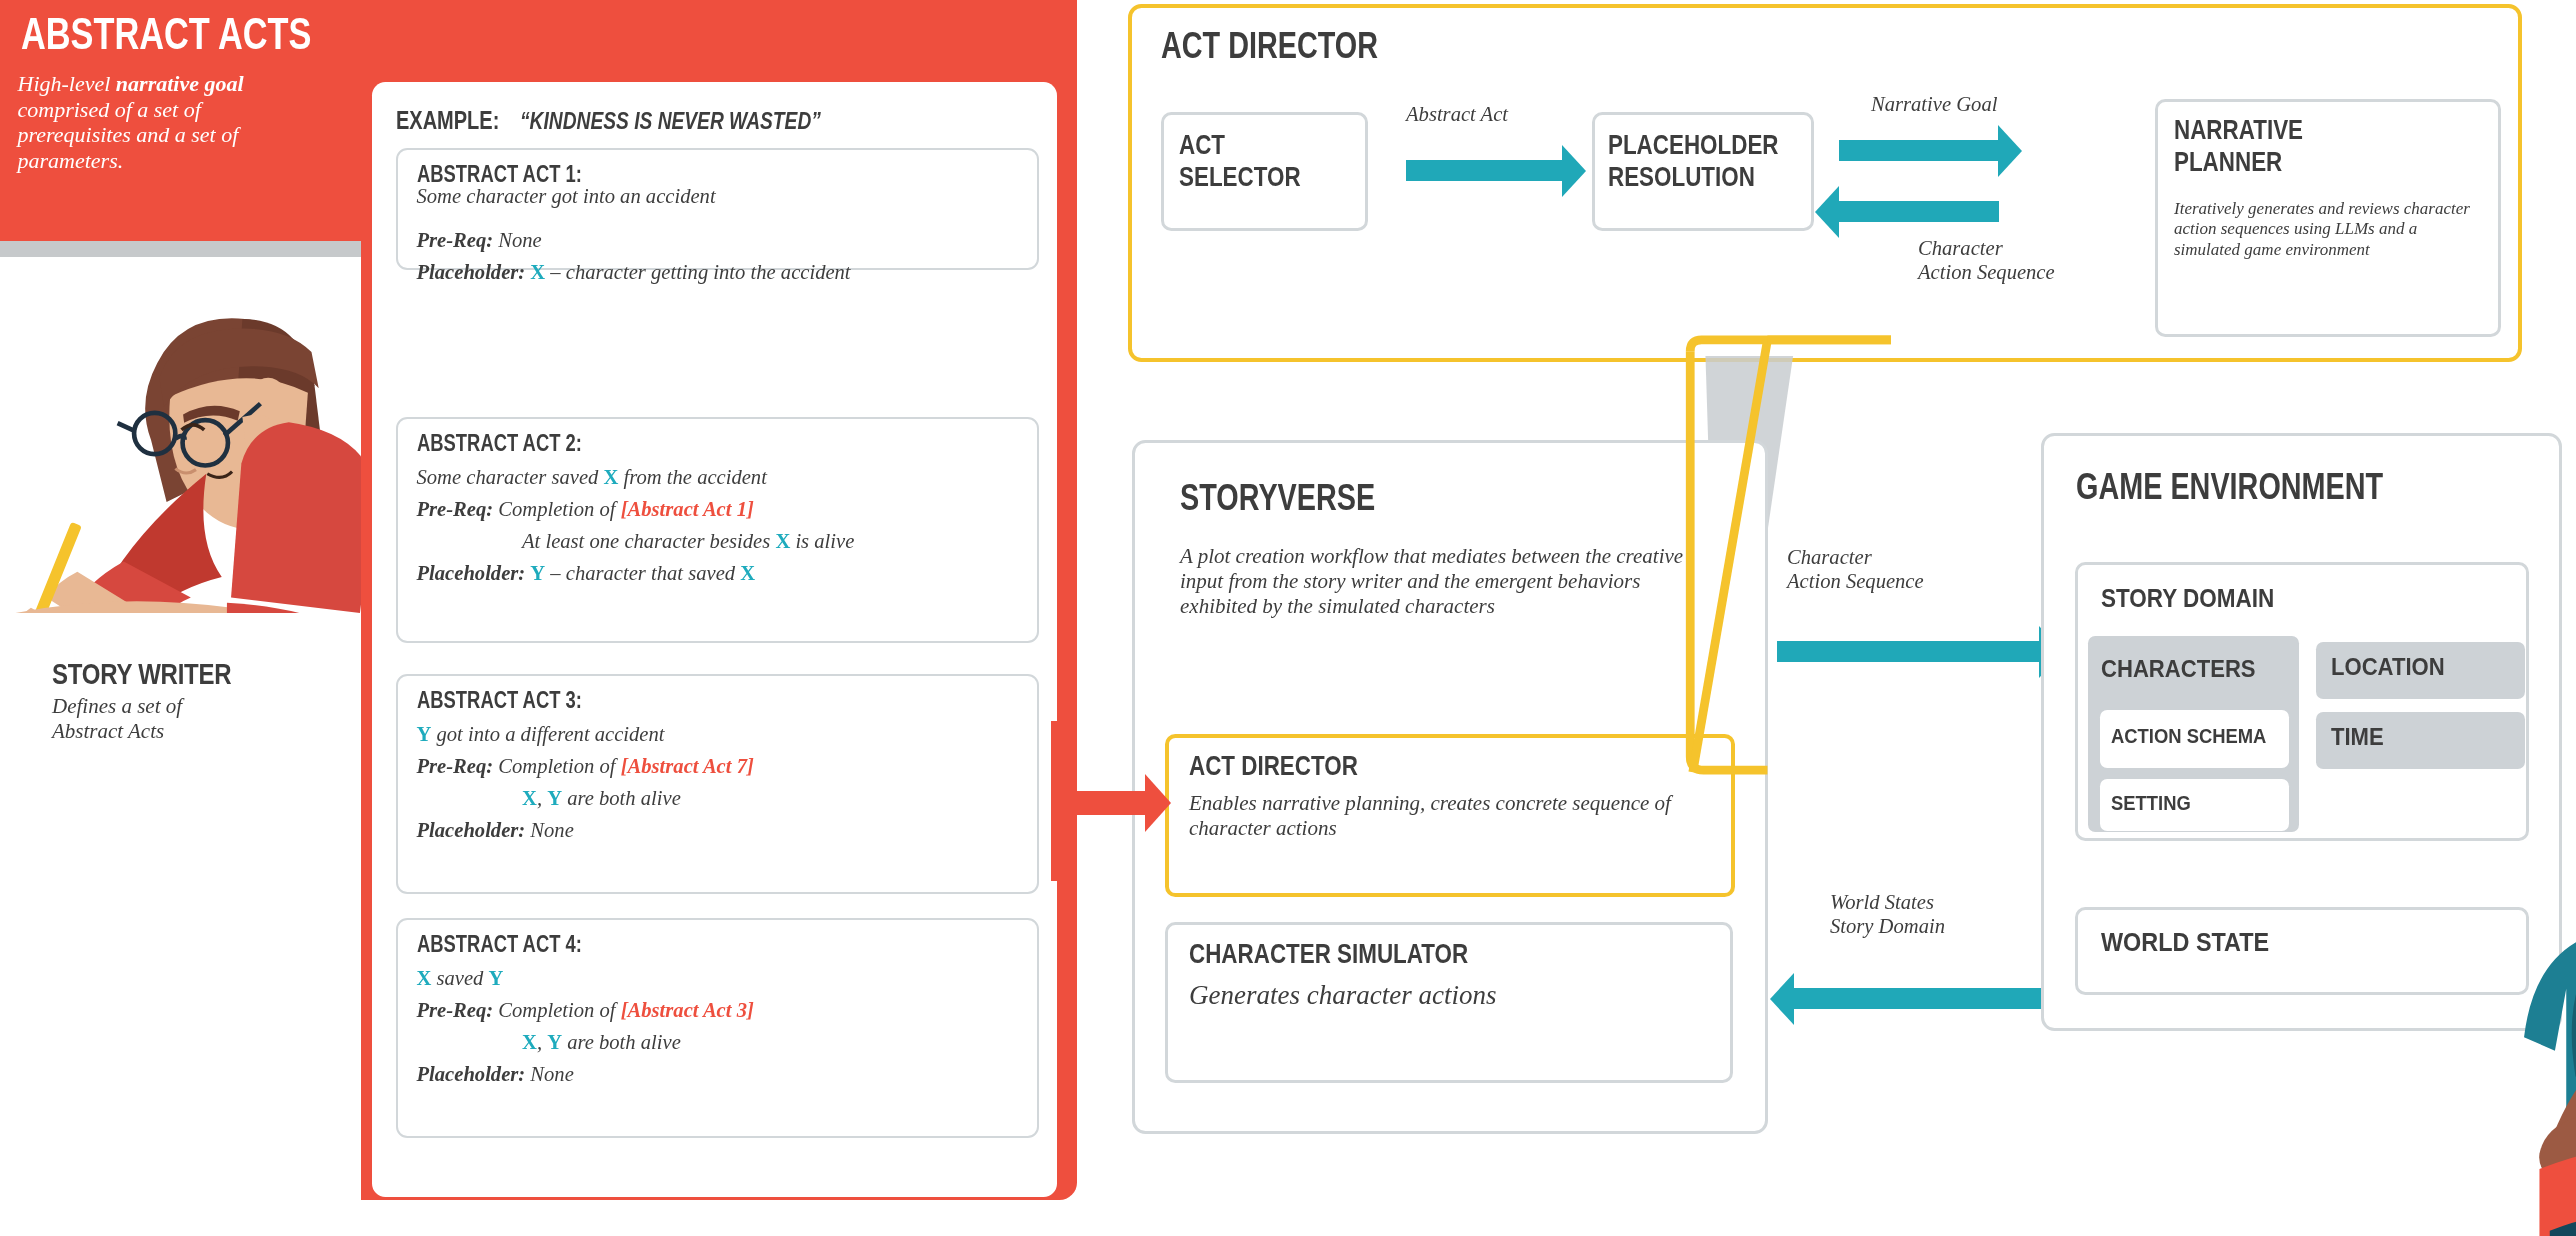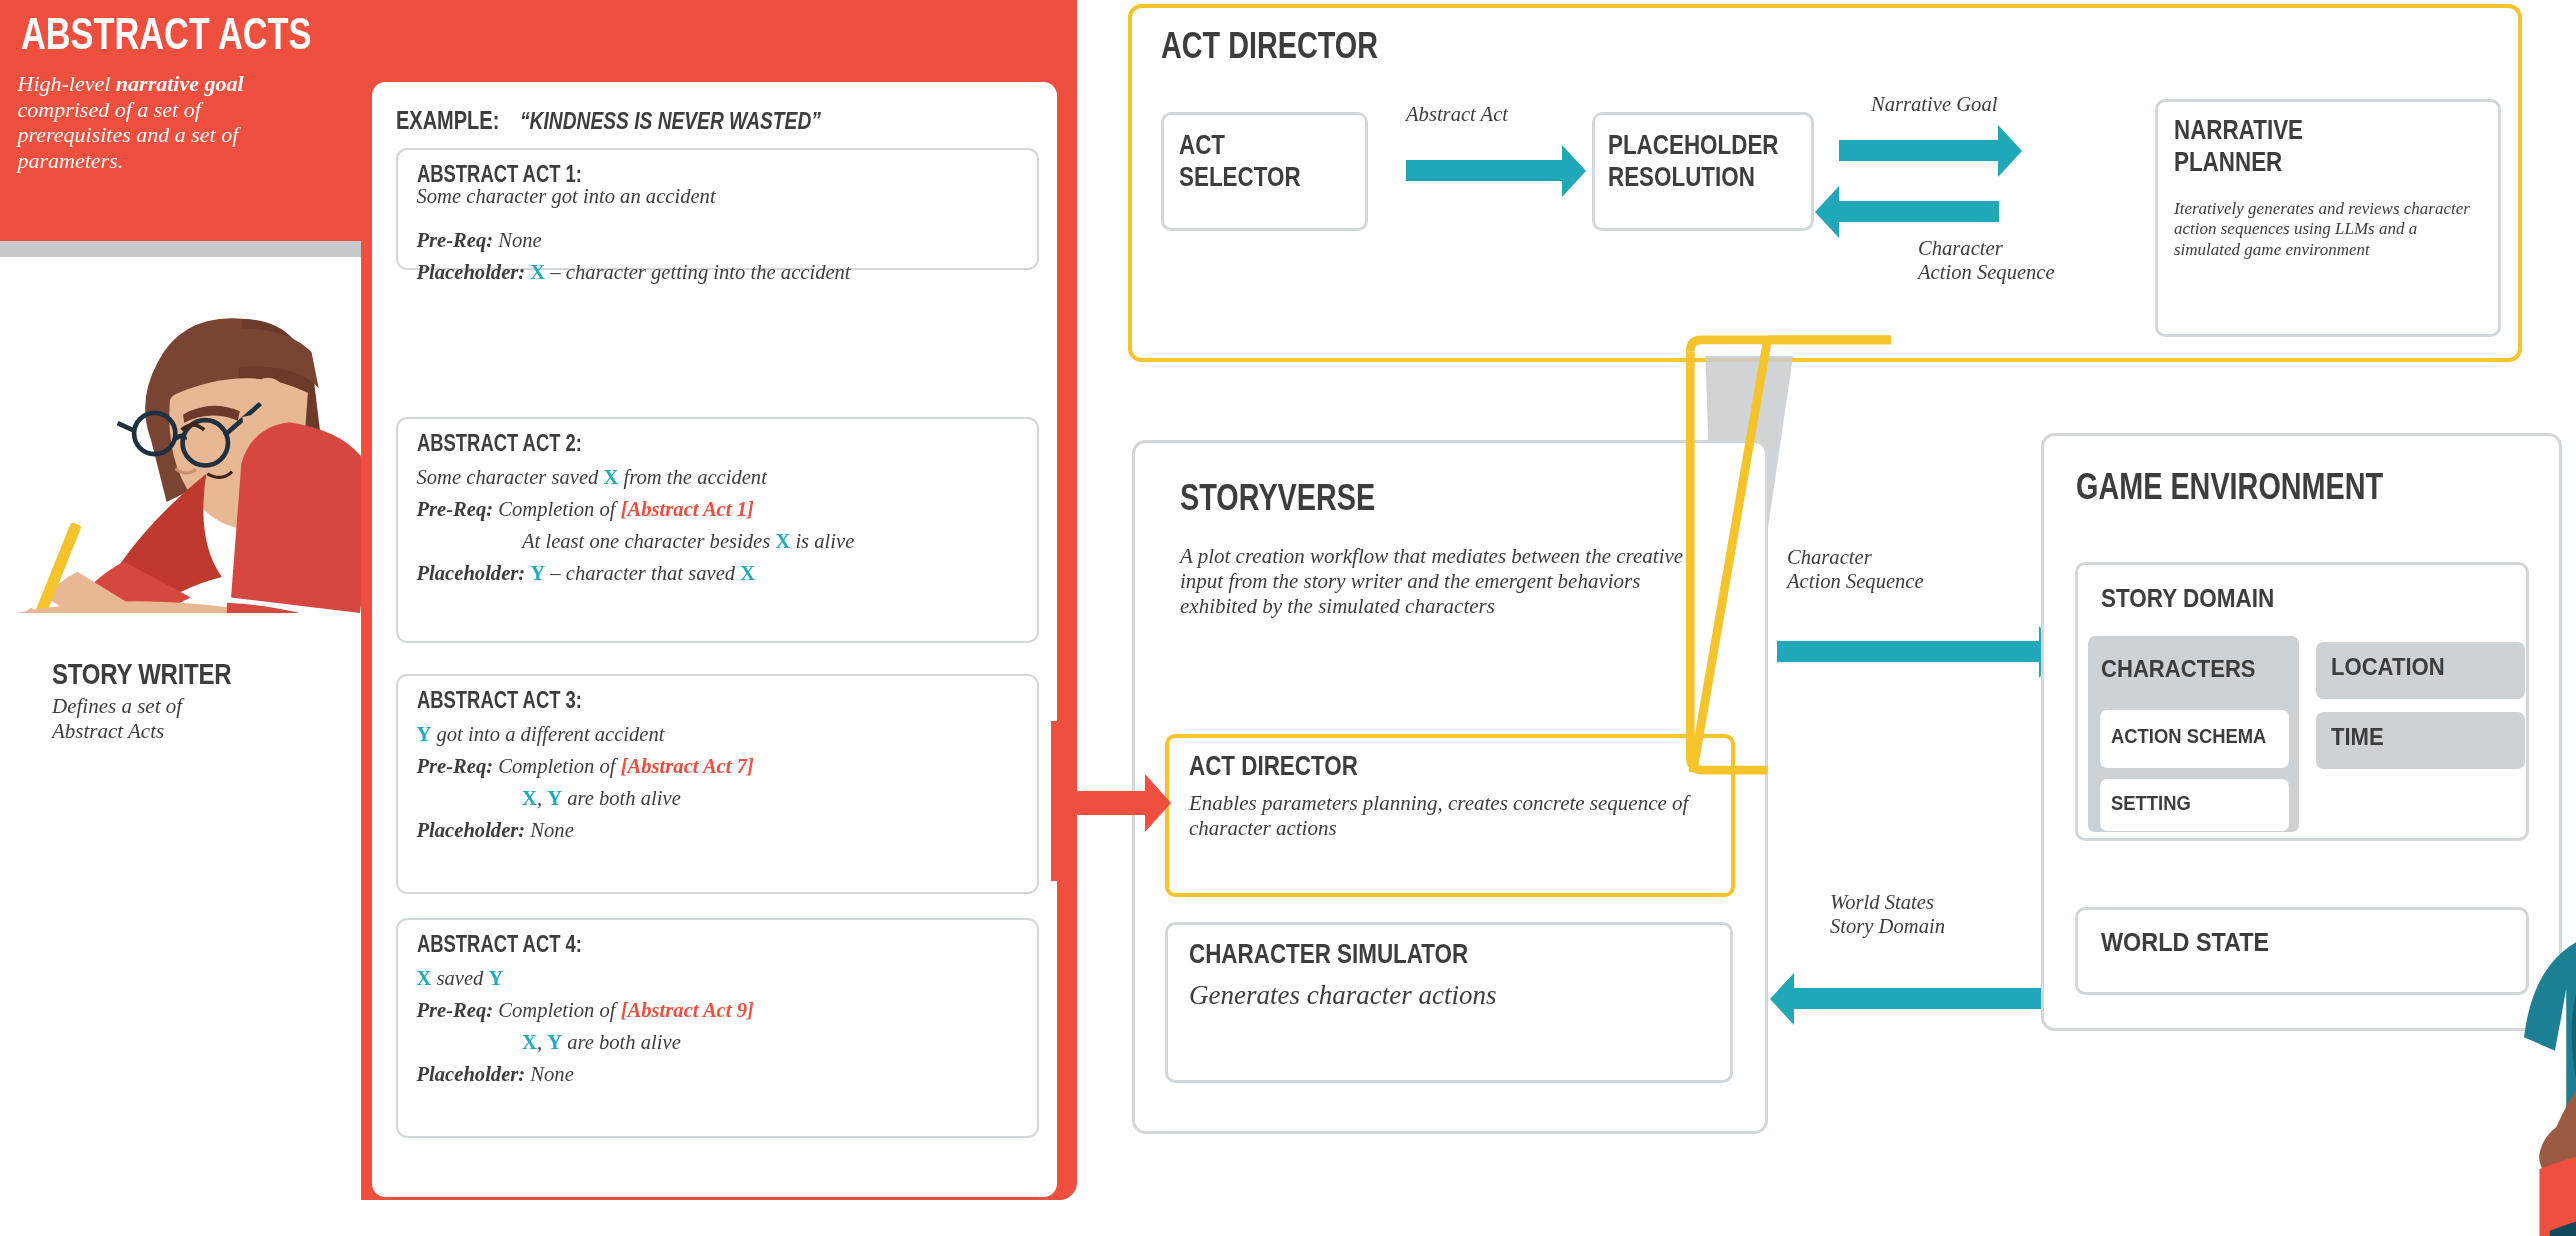--- a/index.html
+++ b/index.html
@@ -153,21 +153,21 @@
     <div class="abs act-card" style="left: 396px; top: 674px; width: 639px; height: 216px;">
       <div class="t">ABSTRACT ACT 3:</div>
       <div class="ln" style="top: 47px;"><span class="x">Y</span><span> got into a different accident</span></div>
       <div class="ln" style="top: 79px;"><b>Pre-Req:  </b><span>Completion of </span><span class="ref">[Abstract Act 7]</span></div>
       <div class="ln" style="top: 111px; left: 124px;"><span class="x">X</span><span>, </span><span class="x">Y</span><span> are both alive</span></div>
       <div class="ln" style="top: 143px;"><b>Placeholder: </b><span>None</span></div>
     </div>
     <div class="abs act-card" style="left: 396px; top: 918px; width: 639px; height: 216px;">
       <div class="t">ABSTRACT ACT 4:</div>
       <div class="ln" style="top: 47px;"><span class="x">X</span><span> saved </span><span class="x">Y</span></div>
-      <div class="ln" style="top: 79px;"><b>Pre-Req:  </b><span>Completion of </span><span class="ref">[Abstract Act 9]</span></div>
+      <div class="ln" style="top: 79px;"><b>Pre-Req:  </b><span>Completion of </span><span class="ref">[Abstract Act 3]</span></div>
       <div class="ln" style="top: 111px; left: 124px;"><span class="x">X</span><span>, </span><span class="x">Y</span><span> are both alive</span></div>
       <div class="ln" style="top: 143px;"><b>Placeholder: </b><span>None</span></div>
     </div>
   </div>
 
 <div class="abs panel gold" style="left:1128px;top:4.1px;width:1386px;height:350px;"></div>
 <div class="abs p-title" style="left:1161px;top:25px;font-size:36px;">ACT DIRECTOR</div>
 
 <div class="abs box" style="left:1161px;top:112px;width:201px;height:113px;"></div>
 <div class="abs b-title" style="left:1179px;top:129px;font-size:28px;line-height:1.15;white-space:pre-line;">ACT
@@ -195,21 +195,21 @@
 <svg class="abs" style="left:1623px;top:319px;width:268px;height:469px" viewBox="0 0 520 910">
   <path d="M160 72 L185 860 L215 860 L330 72 Z" fill="#c8ccd0" opacity="0.85"></path>
 </svg>
 
 <div class="abs panel" style="left:1132px;top:440px;width:630px;height:688px;"></div>
 <div class="abs p-title" style="left:1180px;top:477px;font-size:36px;">STORYVERSE</div>
 <div class="abs b-desc" style="left:1180px;top:544px;width:526px;font-size:21px;">A plot creation workflow that mediates between the creative input from the story writer and the emergent behaviors exhibited by the simulated characters</div>
 
 <div class="abs box gold" style="left:1165px;top:734px;width:562px;height:155px;"></div>
 <div class="abs b-title" style="left:1189px;top:750px;font-size:28px;">ACT DIRECTOR</div>
-<div class="abs b-desc" style="left:1189px;top:791px;width:505px;font-size:21px;">Enables parameters planning, creates concrete sequence of character actions</div>
+<div class="abs b-desc" style="left:1189px;top:791px;width:505px;font-size:21px;">Enables narrative planning, creates concrete sequence of character actions</div>
 
 <div class="abs box" style="left:1165px;top:922px;width:562px;height:155px;"></div>
 <div class="abs b-title" style="left:1189px;top:938px;font-size:28px;">CHARACTER SIMULATOR</div>
 <div class="abs b-desc" style="left:1189px;top:979px;width:505px;font-size:27px;">Generates character actions</div>
 
 <svg class="abs" style="left:1613px;top:309px;width:278px;height:489px" viewBox="0 0 540 950">
   <path d="M150 82 q0 -22 22 -22 L540 60" fill="none" stroke="#f5c32c" stroke-width="17"></path>
   <path d="M150 82 L150 870 q0 26 26 26 L300 896" fill="none" stroke="#f5c32c" stroke-width="17"></path>
   <path d="M300 60 L155 900" fill="none" stroke="#f5c32c" stroke-width="17"></path>
   <path d="M300 60 L540 60" fill="none" stroke="#f5c32c" stroke-width="17"></path>

